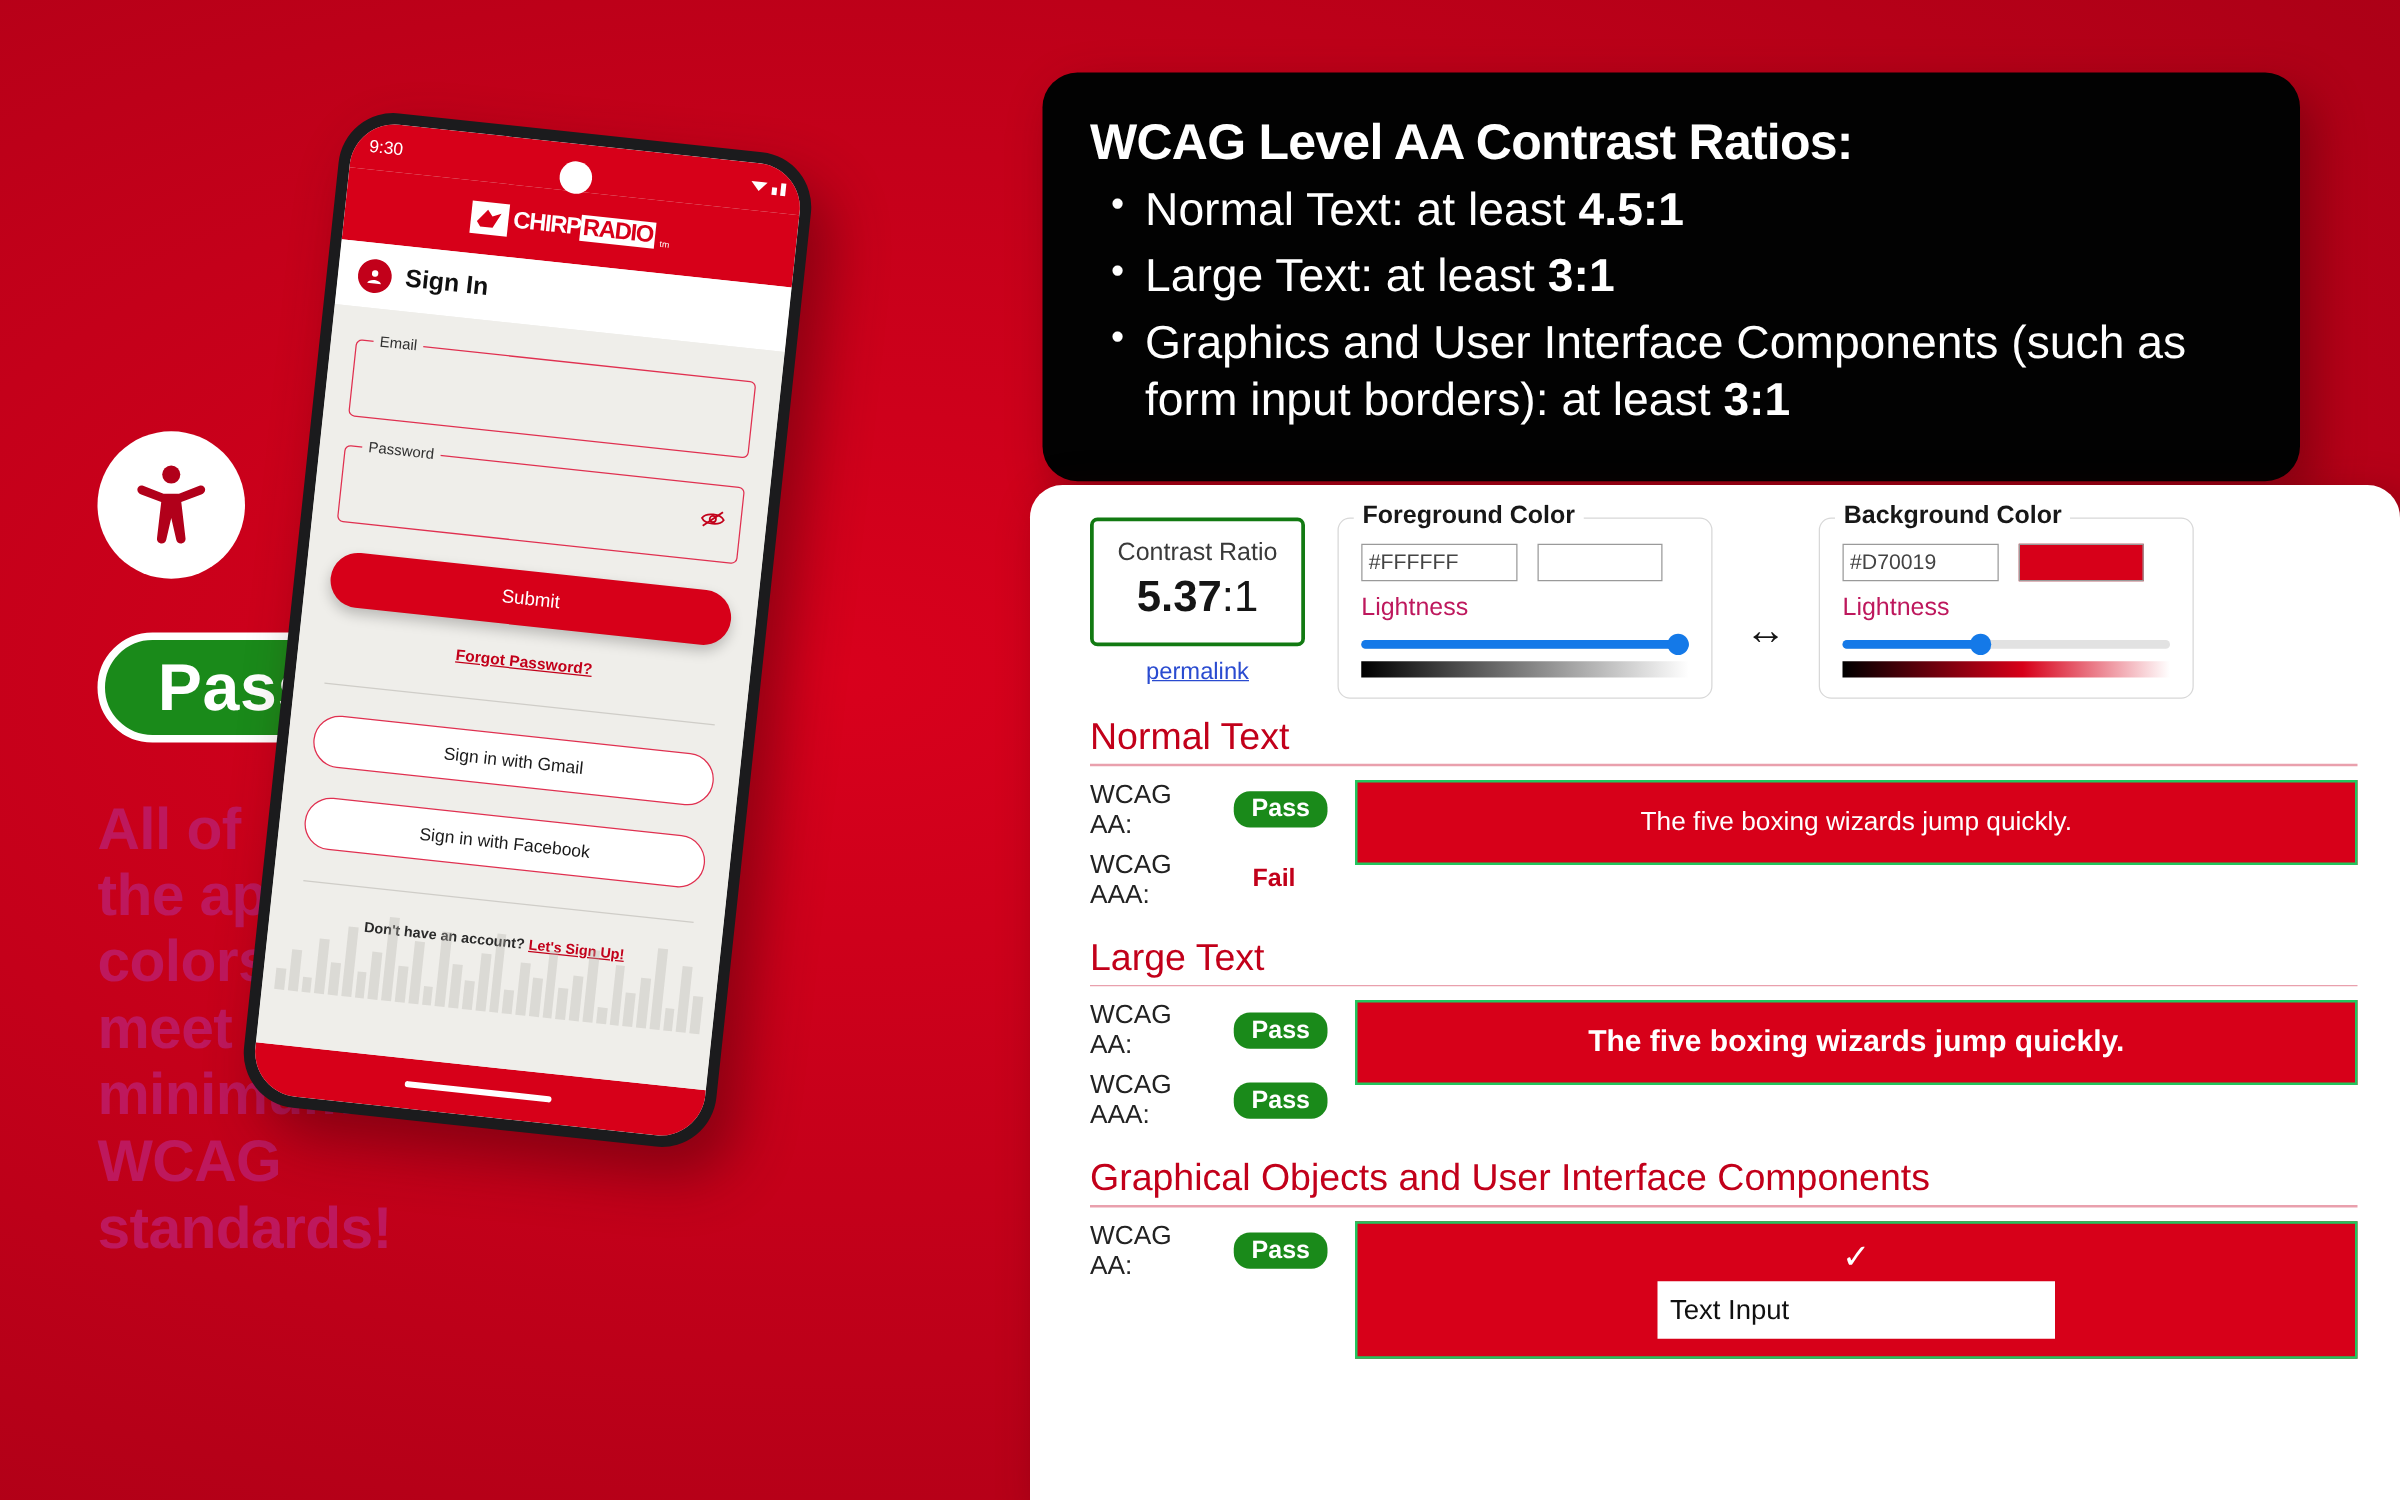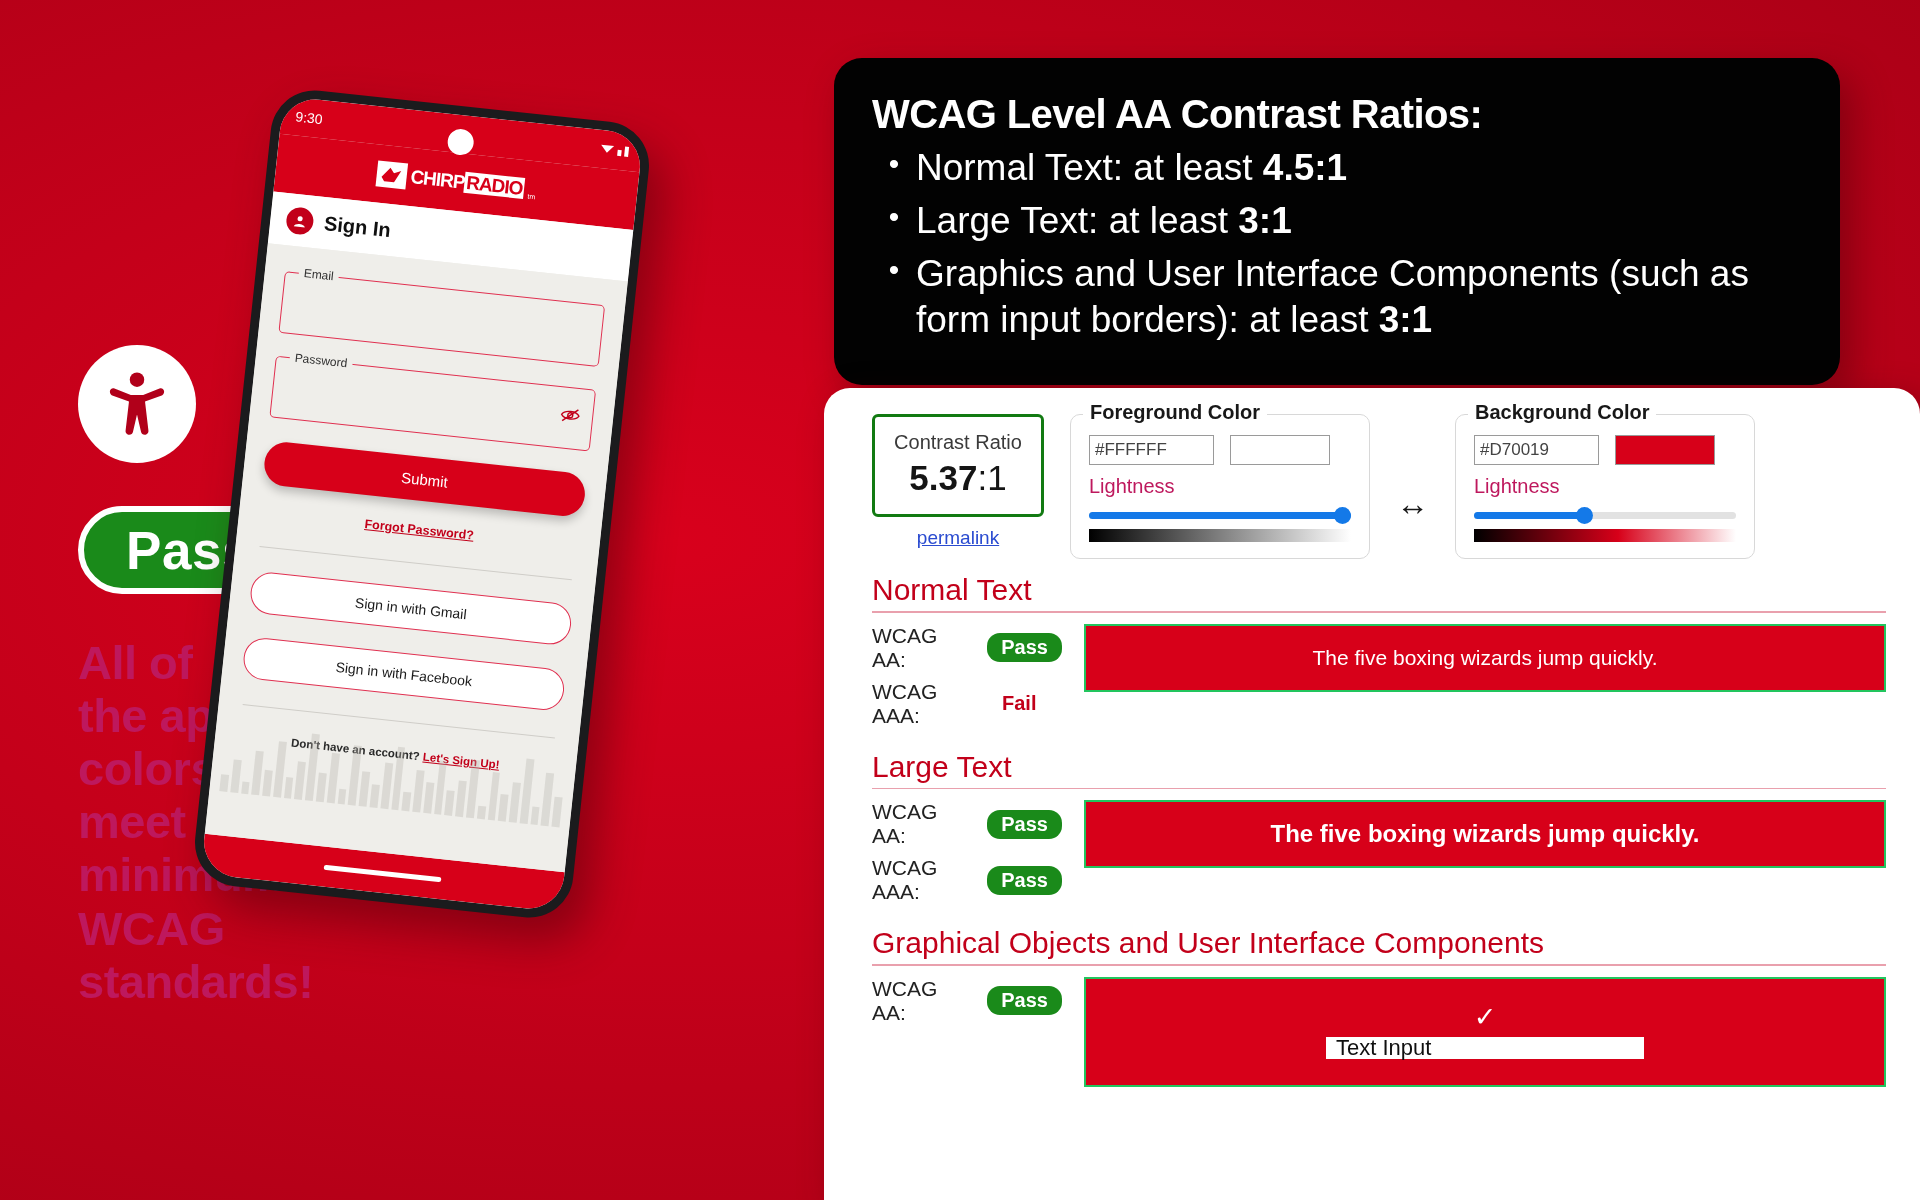--- a/index.html
+++ b/index.html
@@ -345,21 +345,21 @@
     background: #d70019;
     display:flex; align-items:center; justify-content:center;
     color:#ffffff;
     border: 2px solid #22c55e;
   }
   #sample-normal { height: 68px; font-size: 21px; }
   #sample-large { height: 68px; font-size: 24px; font-weight: bold; }
   #sample-gfx { height: 110px; flex-direction: column; gap: 6px; }
   #gfx-check { font-size: 27px; color:#fff; line-height: 1; }
   #gfx-input {
-    width: 318px; height: 22px;
+    width: 318px; height: 46px;
     background:#ffffff; color:#101010;
     font-size: 22px;
     display:flex; align-items:center;
     padding: 0 10px;
     font-family:"Liberation Sans Narrow","Liberation Sans",sans-serif;
   }
 </style>
 </head>
 <body>
 

